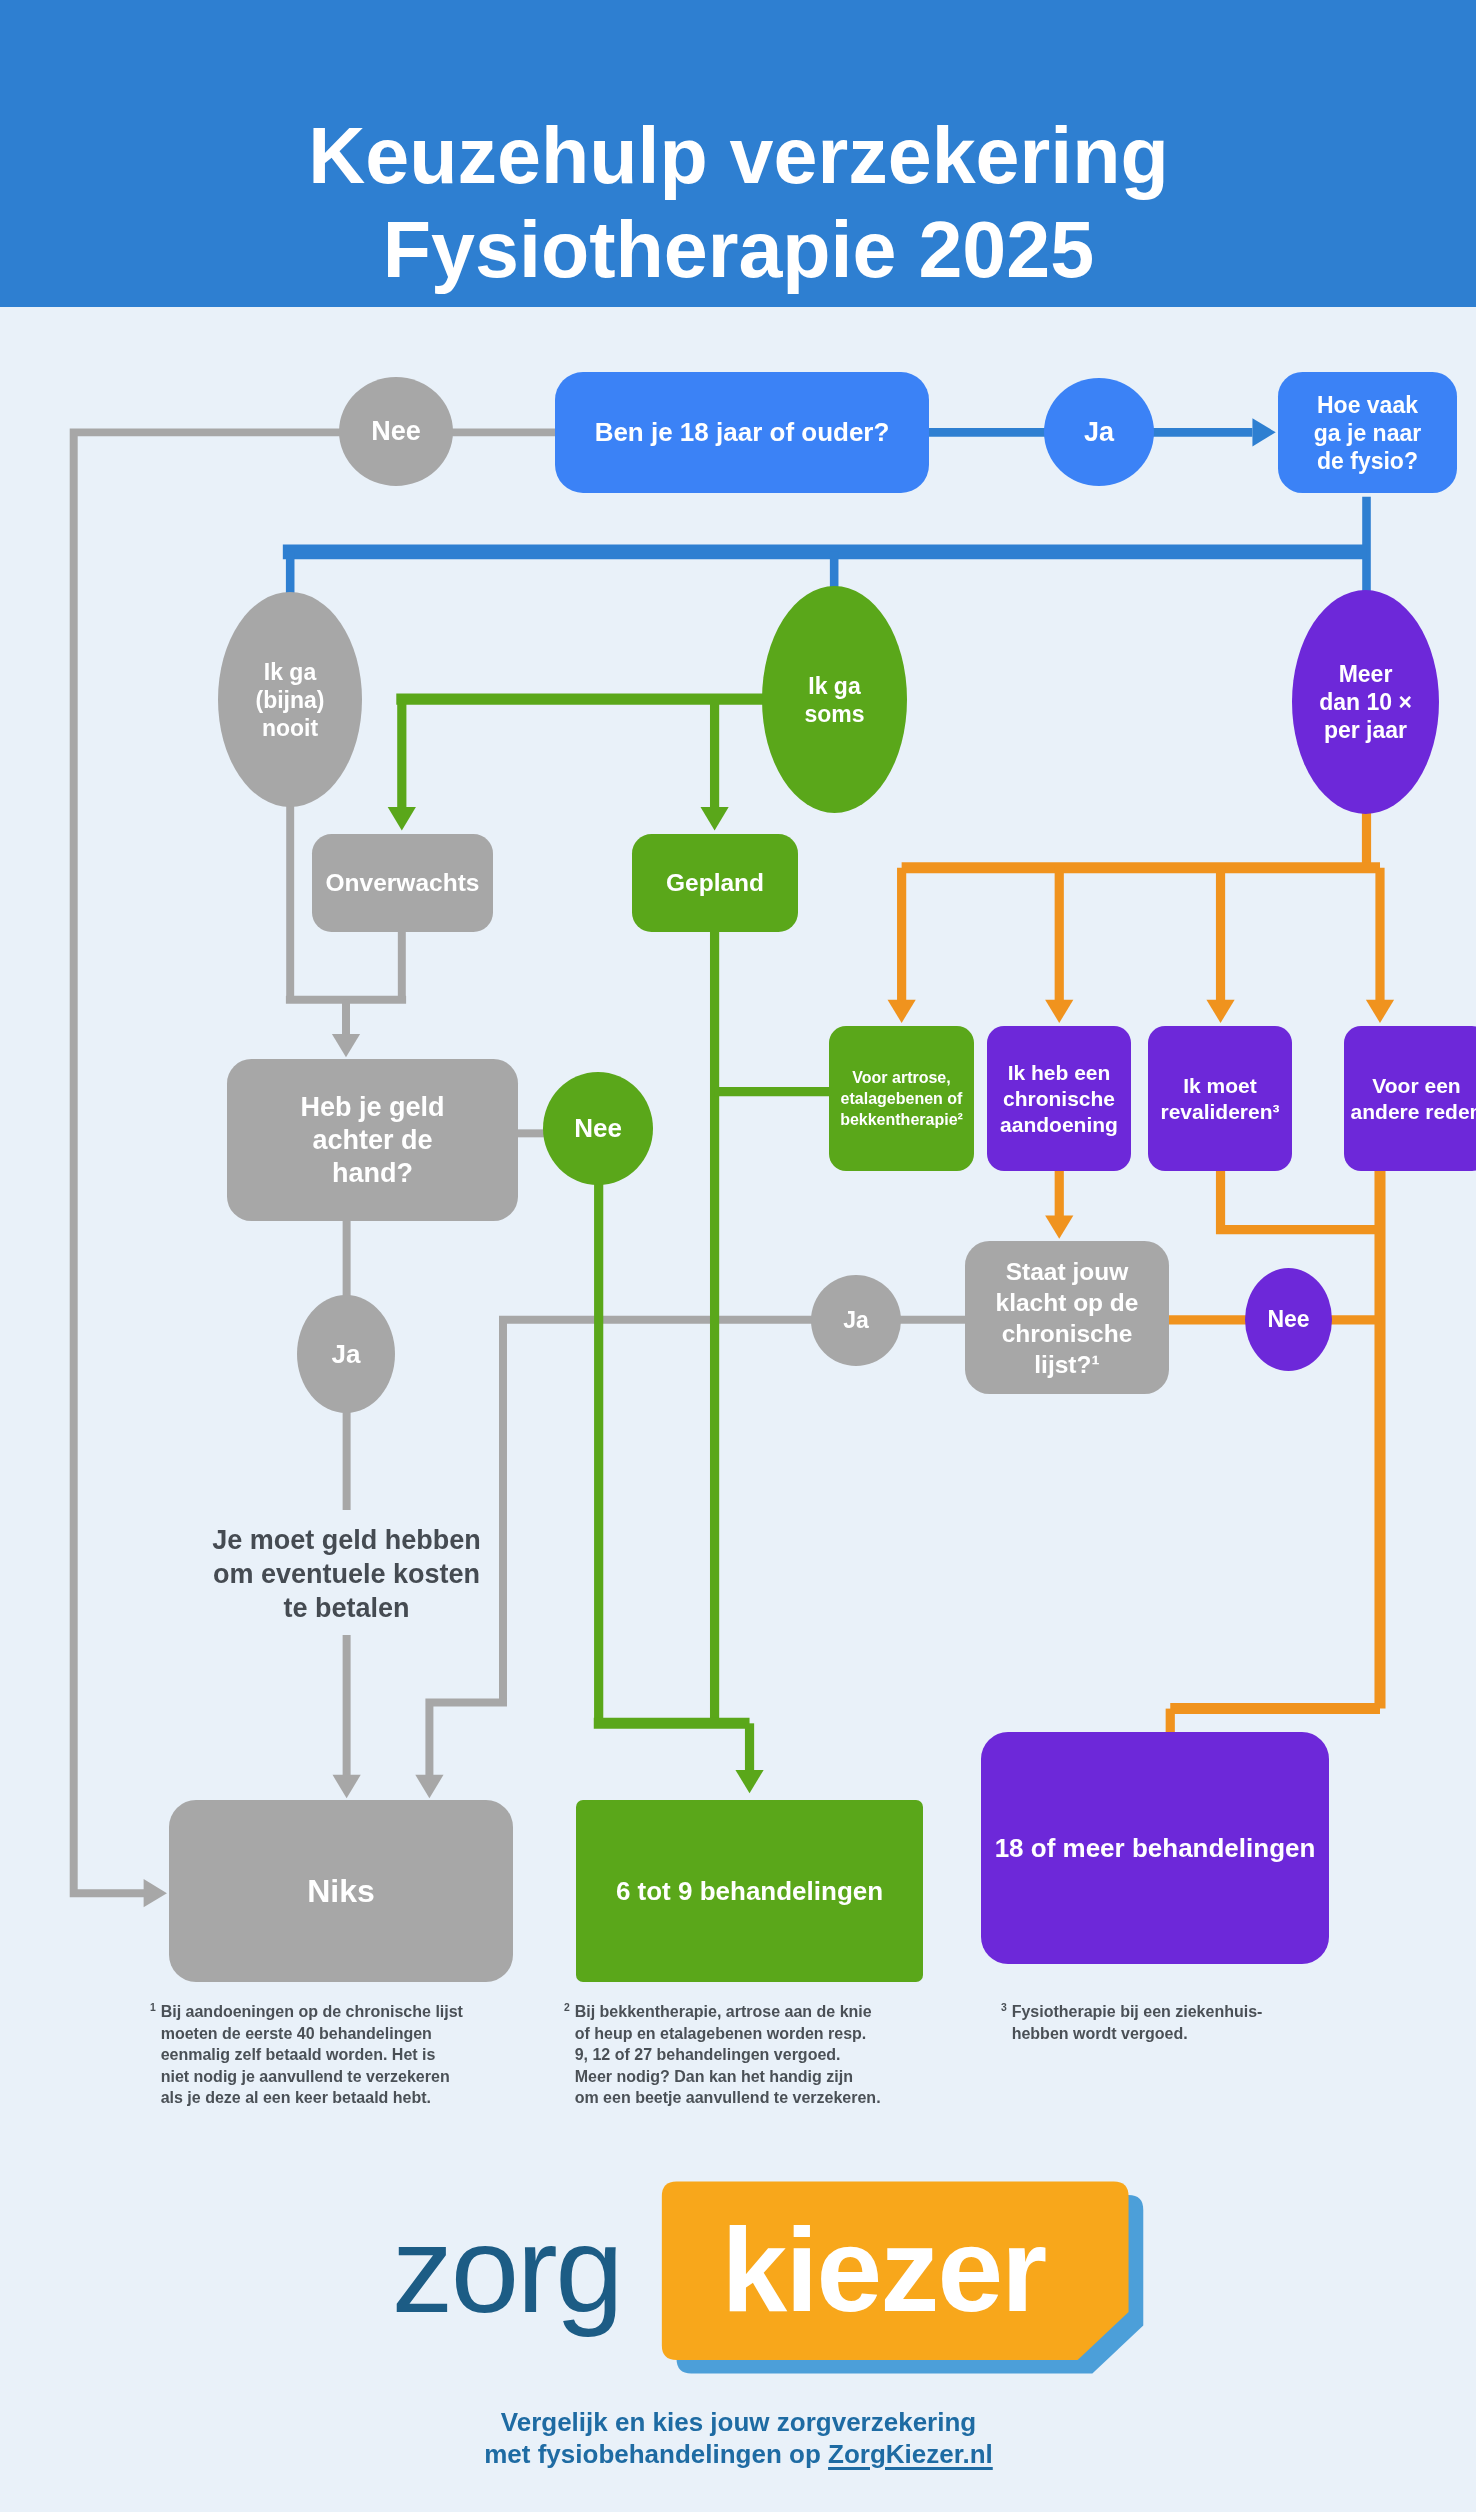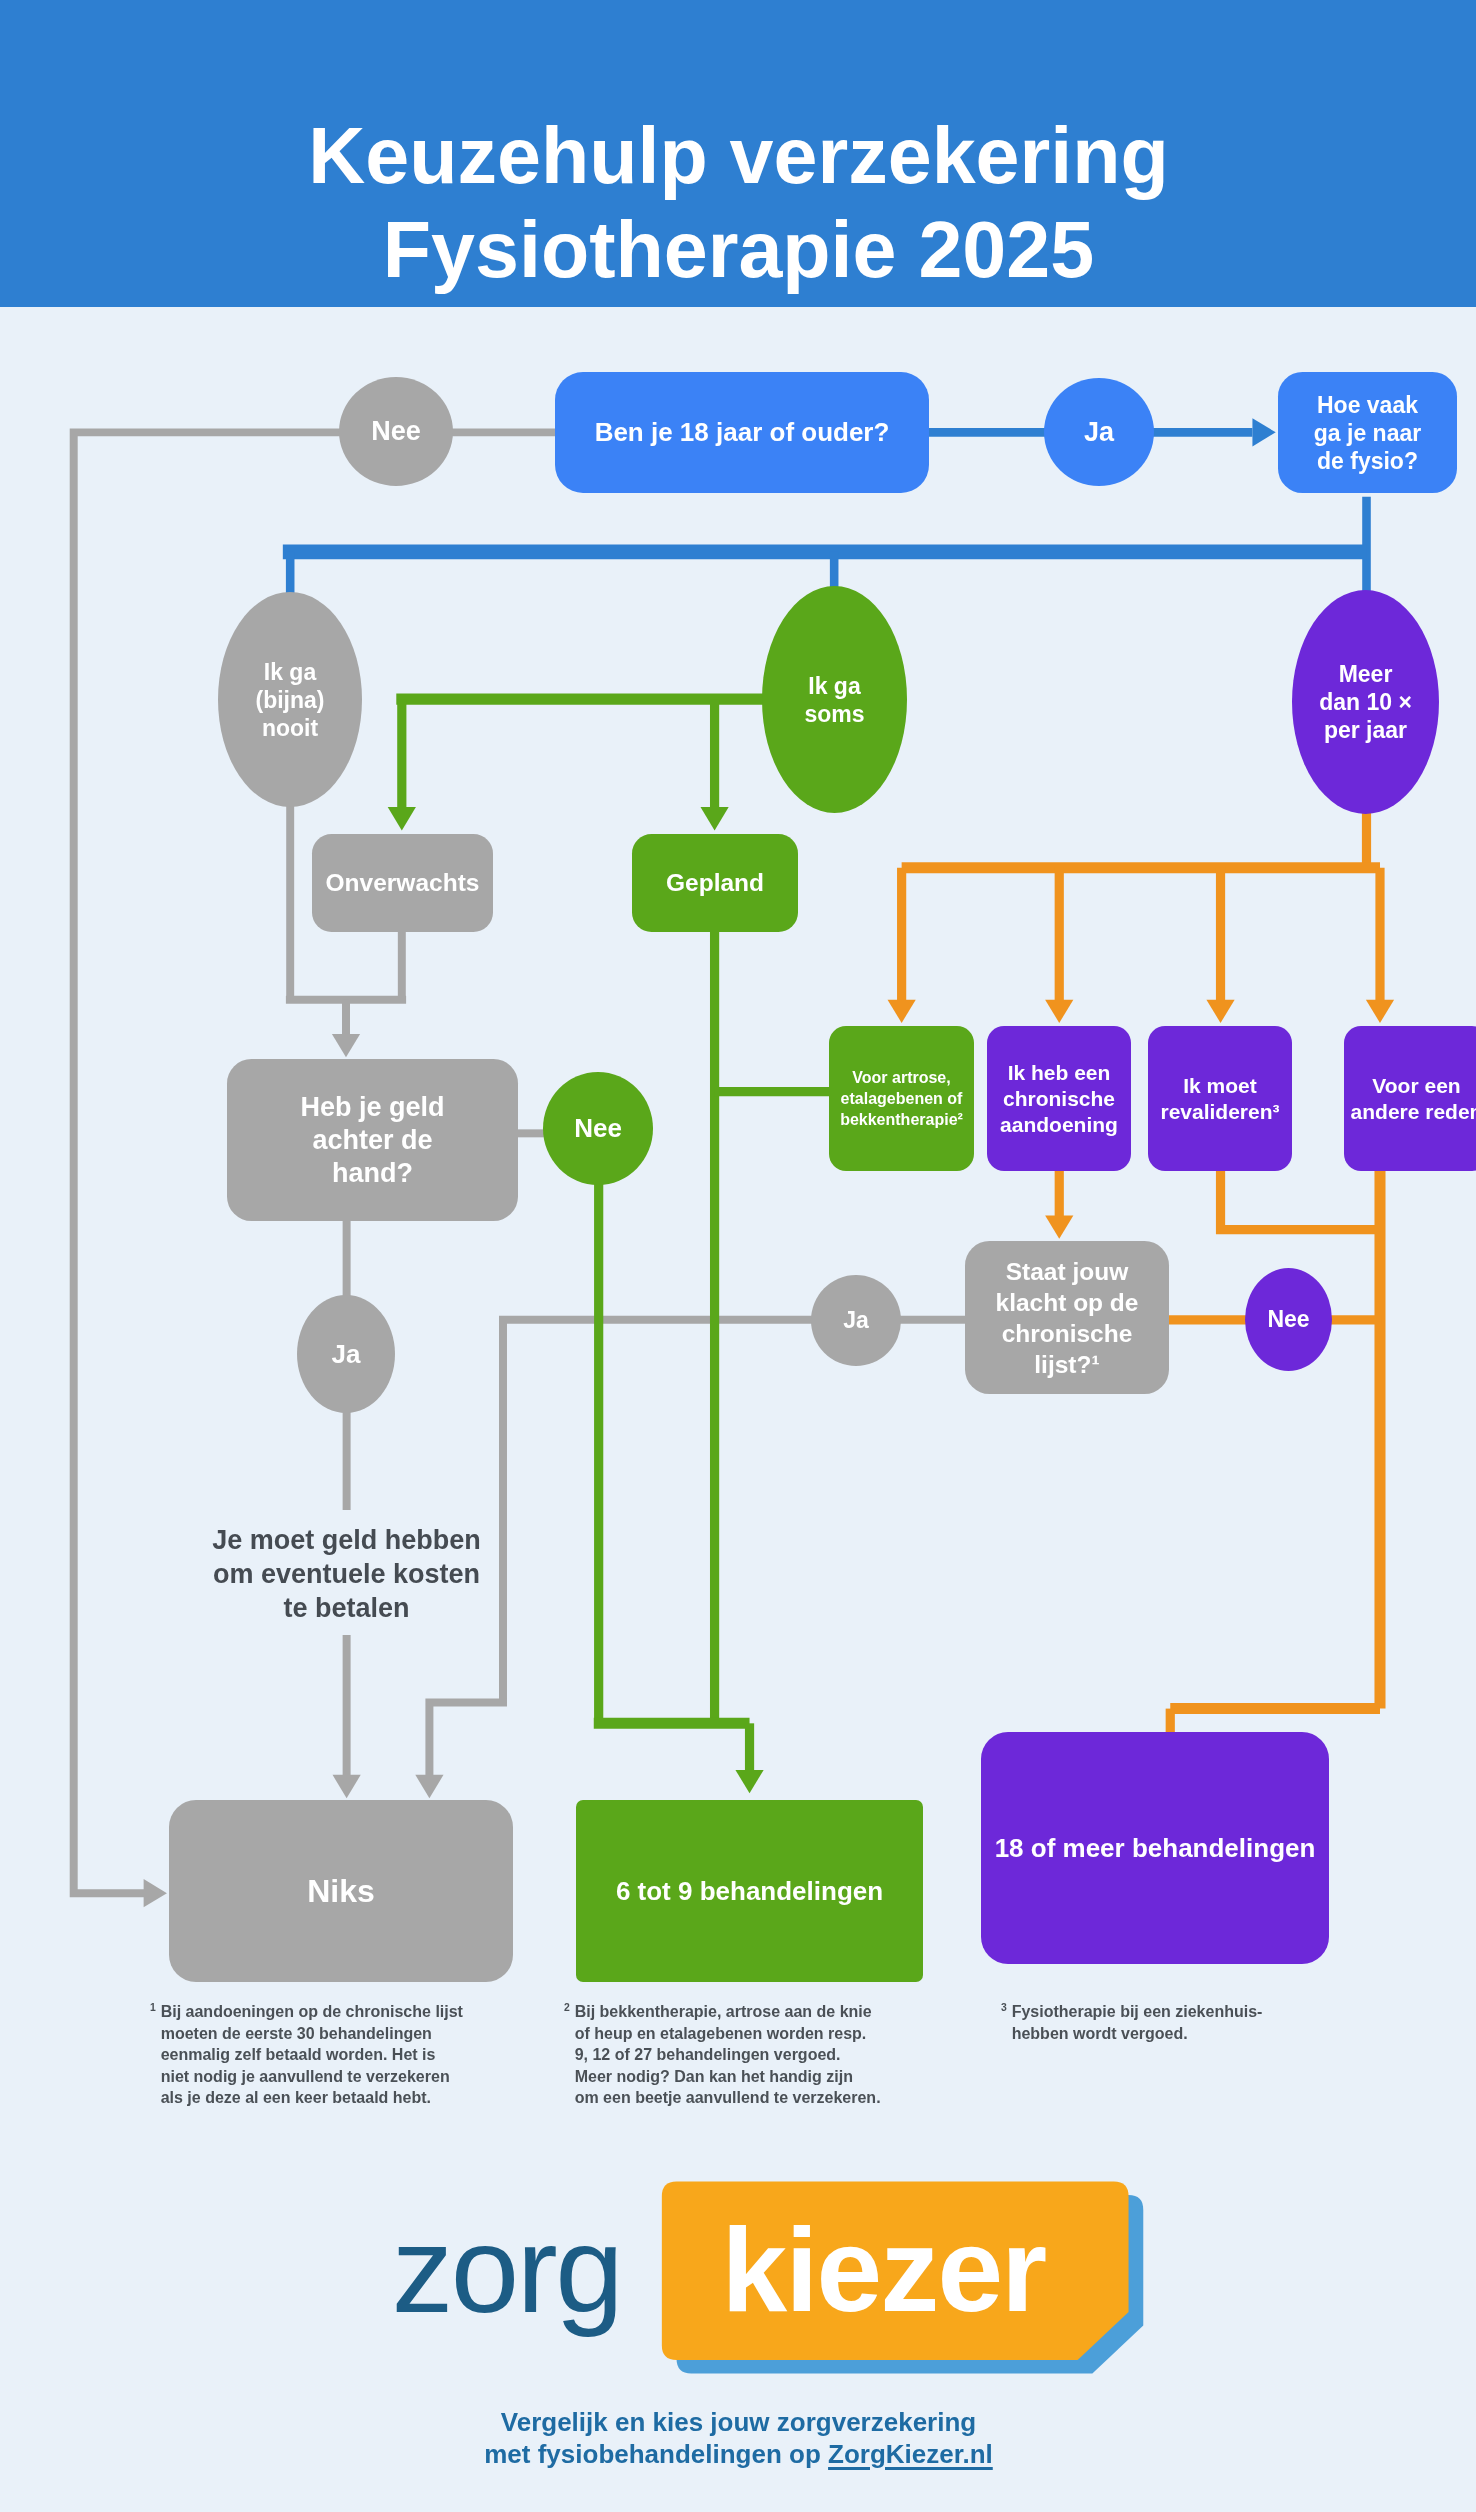--- a/index.html
+++ b/index.html
@@ -167,21 +167,21 @@
 om eventuele kosten
 te betalen</span></div>
 
   <div class="node gray" style="left:169px;top:1800px;width:344px;height:182px;border-radius:27px;font-size:32px;"><span>Niks</span></div>
   <div class="node green" style="left:576px;top:1800px;width:347px;height:182px;border-radius:7px;font-size:26px;"><span>6 tot 9 behandelingen</span></div>
   <div class="node orange" style="left:981px;top:1732px;width:348px;height:232px;border-radius:27px;font-size:26px;"><span>18 of meer behandelingen</span></div>
 
   <div class="fnote" style="left:150px;top:2001px;width:405px;">
     <span class="mark">1</span>
     <span>Bij aandoeningen op de chronische lijst
-moeten de eerste 30 behandelingen
+moeten de eerste 40 behandelingen
 eenmalig zelf betaald worden. Het is
 niet nodig je aanvullend te verzekeren
 als je deze al een keer betaald hebt.</span>
   </div>
   <div class="fnote" style="left:564px;top:2001px;width:405px;">
     <span class="mark">2</span>
     <span>Bij bekkentherapie, artrose aan de knie
 of heup en etalagebenen worden resp.
 9, 12 of 27 behandelingen vergoed.
 Meer nodig? Dan kan het handig zijn

